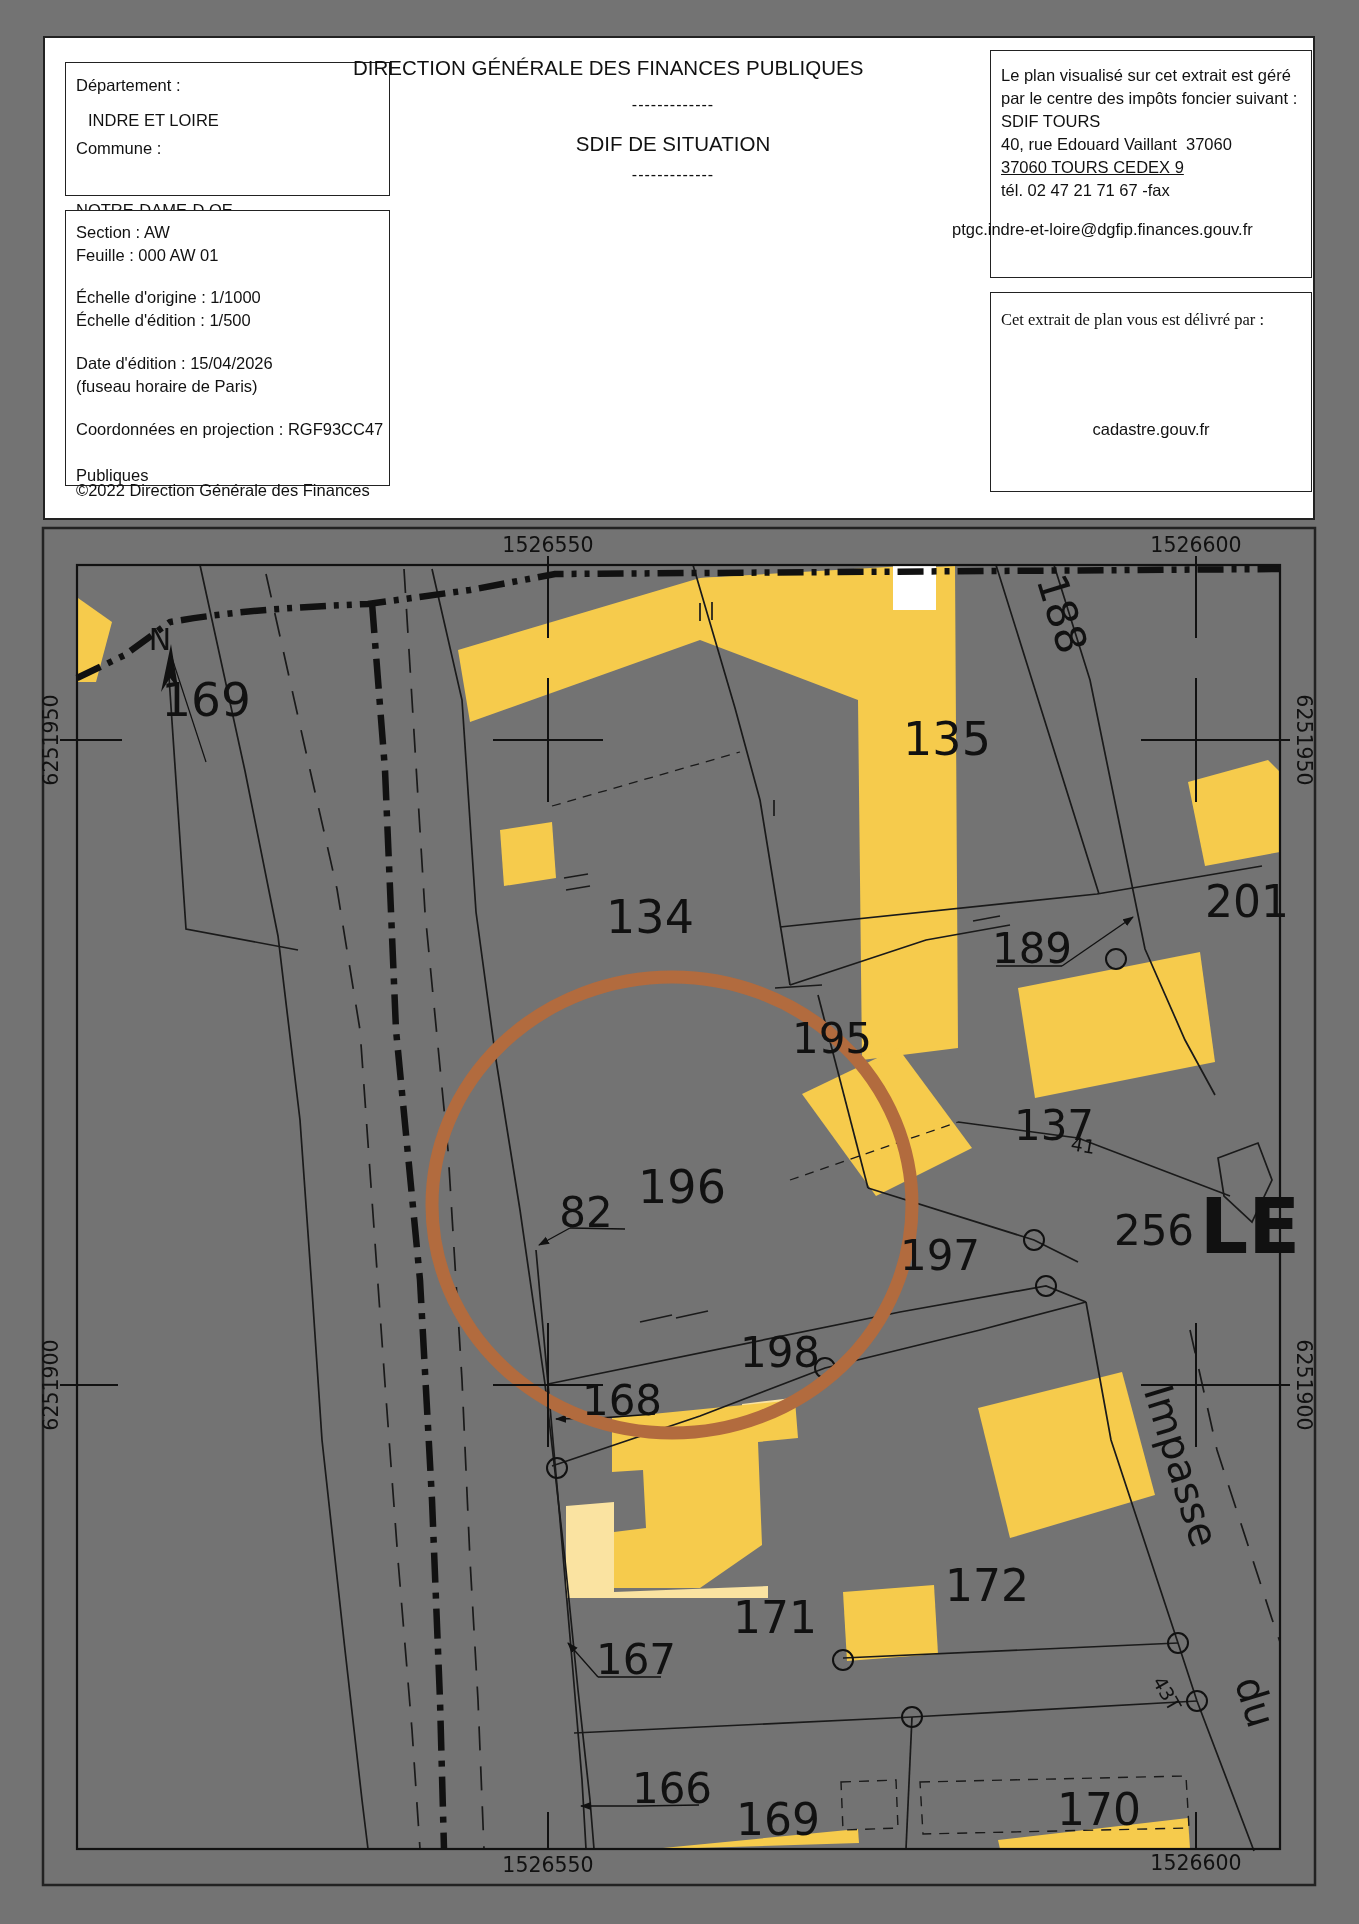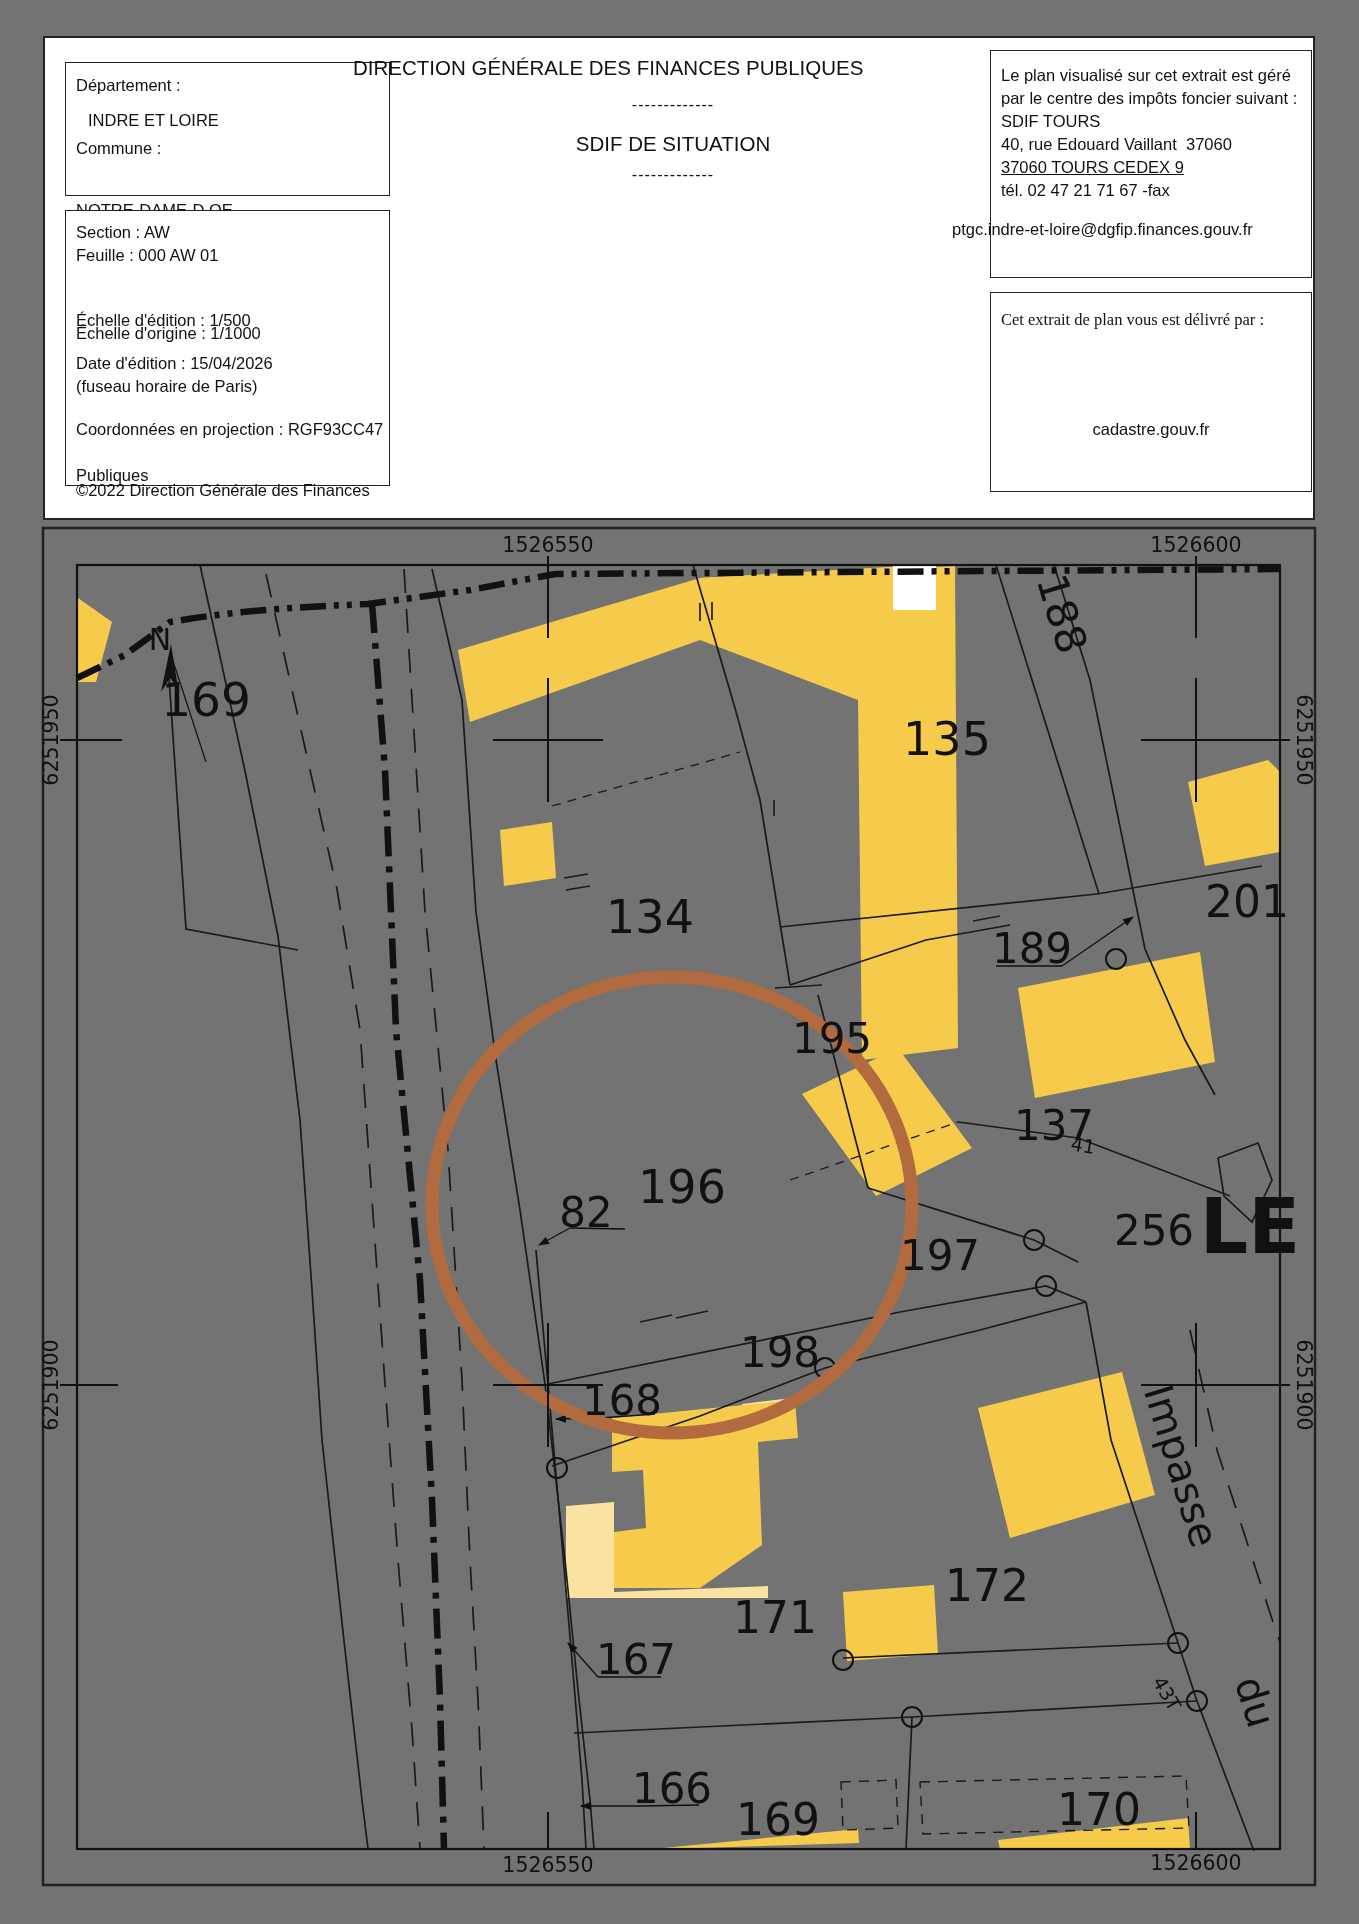--- a/index.html
+++ b/index.html
@@ -22,21 +22,21 @@
 
   <div class="box inner" style="left:65px;top:62px;width:325px;height:134px;"></div>
   <div class="txt" style="left:76px;top:74px;">Département :</div>
   <div class="txt" style="left:76px;top:109px;margin-left:12px;">INDRE ET LOIRE</div>
   <div class="txt" style="left:76px;top:137px;">Commune :</div>
   <div class="txt" style="left:76px;top:160px;margin-top:39px;">NOTRE-DAME-D OE</div>
 
   <div class="box inner" style="left:65px;top:210px;width:325px;height:276px;"></div>
   <div class="txt" style="left:76px;top:221px;">Section : AW</div>
   <div class="txt" style="left:76px;top:244px;">Feuille : 000 AW 01</div>
-  <div class="txt" style="left:76px;top:286px;margin-top:36px;">Échelle d'origine : 1/1000</div>
+  <div class="txt" style="left:76px;top:286px;">Échelle d'origine : 1/1000</div>
   <div class="txt" style="left:76px;top:309px;">Échelle d'édition : 1/500</div>
   <div class="txt" style="left:76px;top:352px;text-align:center;">Date d'édition : 15/04/2026</div>
   <div class="txt" style="left:76px;top:375px;">(fuseau horaire de Paris)</div>
   <div class="txt" style="left:76px;top:418px;">Coordonnées en projection : RGF93CC47</div>
   <div class="txt" style="left:76px;top:441px;margin-top:38px;">©2022 Direction Générale des Finances</div>
   <div class="txt" style="left:76px;top:464px;">Publiques</div>
 
   <div class="title" style="left:673px;top:56px;width:640px;">DIRECTION GÉNÉRALE DES FINANCES PUBLIQUES</div>
   <div class="dashes" style="left:673px;top:96px;">-------------</div>
   <div class="title" style="left:673px;top:132px;">SDIF DE SITUATION</div>

